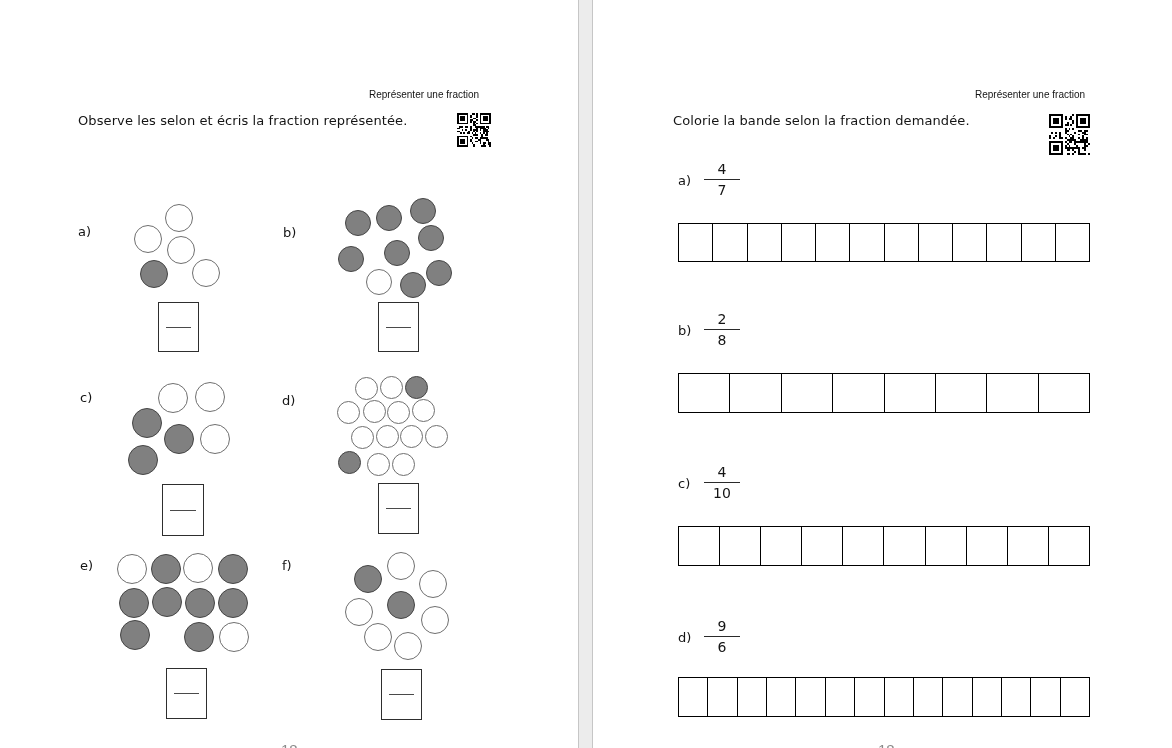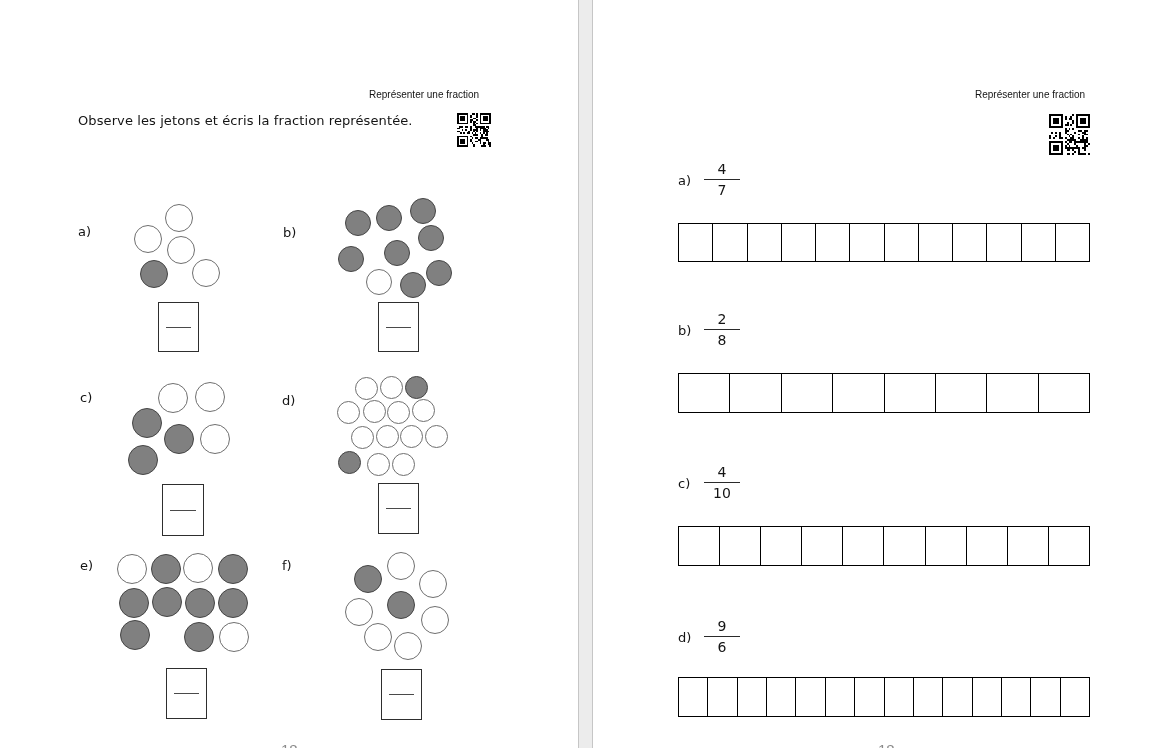--- a/index.html
+++ b/index.html
@@ -30,21 +30,21 @@
   .page-number{position:absolute;top:695px;font-family:"Liberation Sans", sans-serif;
                font-size:15px;color:var(--pagenum,#8a8a8a);}
 </style>
 </head>
 <body>
 
 <div class="canvas">
 
   <div class="page" id="page-left">
     <div class="page-header" style="left:369px">Représenter une fraction</div>
-    <div class="instruction" style="left:78px">Observe les jetons et écris la fraction représentée.</div>
+    <div class="instruction" style="left:78px">Observe les selon et écris la fraction représentée.</div>
     <svg class="qr" id="qr-left" style="left:457px;top:67px;width:34px;height:34px" viewBox="0 0 21 21">
         <rect x="0" y="0" width="21" height="21" fill="#fff"></rect>
         <rect x="9" y="0" width="1" height="1" fill="#000"></rect>
         <rect x="10" y="0" width="1" height="1" fill="#000"></rect>
         <rect x="12" y="0" width="1" height="1" fill="#000"></rect>
         <rect x="8" y="1" width="1" height="1" fill="#000"></rect>
         <rect x="12" y="1" width="1" height="1" fill="#000"></rect>
         <rect x="8" y="2" width="1" height="1" fill="#000"></rect>
         <rect x="12" y="2" width="1" height="1" fill="#000"></rect>
         <rect x="10" y="3" width="1" height="1" fill="#000"></rect>
@@ -240,20 +240,21 @@
           <div class="bar"></div>
         </div>
       </div>
     <div class="page-number" style="left:281px">18</div>
   </div>
 
   <div class="gutter"></div>
 
   <div class="page" id="page-right">
     <div class="page-header" style="left:975px">Représenter une fraction</div>
+    <div class="instruction" style="left:673px">Colorie la bande selon la fraction demandée.</div>
     <svg class="qr" id="qr-right" style="left:1049px;top:68px;width:41px;height:41px" viewBox="0 0 21 21">
         <rect x="0" y="0" width="21" height="21" fill="#fff"></rect>
         <rect x="12" y="0" width="1" height="1" fill="#000"></rect>
         <rect x="8" y="1" width="1" height="1" fill="#000"></rect>
         <rect x="11" y="1" width="1" height="1" fill="#000"></rect>
         <rect x="8" y="2" width="1" height="1" fill="#000"></rect>
         <rect x="10" y="2" width="1" height="1" fill="#000"></rect>
         <rect x="11" y="2" width="1" height="1" fill="#000"></rect>
         <rect x="12" y="3" width="1" height="1" fill="#000"></rect>
         <rect x="9" y="4" width="1" height="1" fill="#000"></rect>

